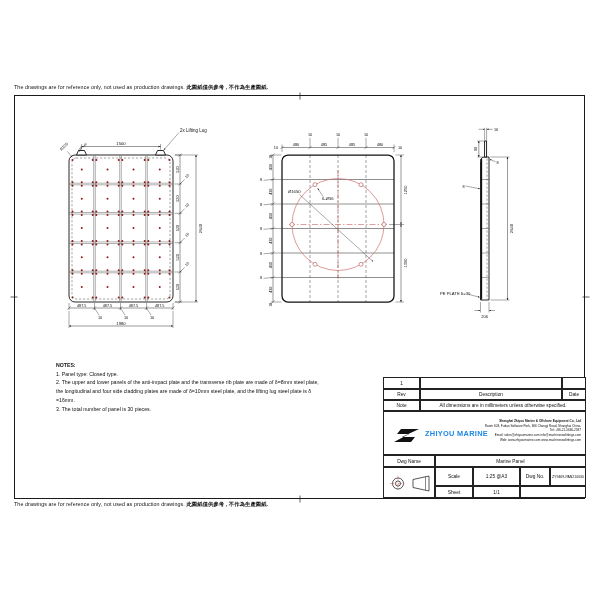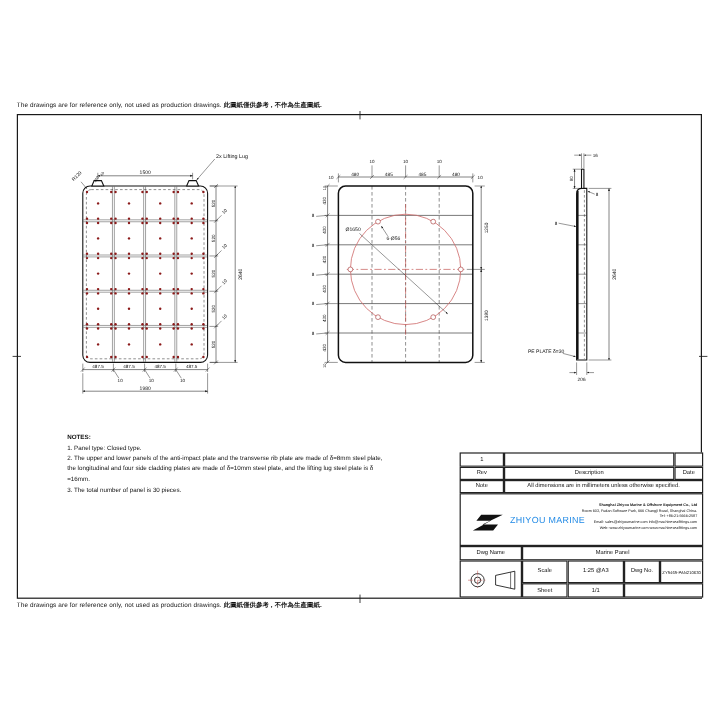--- a/index.html
+++ b/index.html
@@ -27,21 +27,21 @@
   
   .notes{position:absolute;left:56px;top:361px;font-size:5.2px;line-height:8.7px;color:#111;}
   .notes .nt{font-weight:bold;}
   
   .tb{position:absolute;left:383px;top:377px;width:203px;height:121px;}
   .cell{position:absolute;border:0.5px solid #222;box-sizing:border-box;display:flex;
         align-items:center;justify-content:center;font-size:4.8px;color:#111;background:#fff;overflow:hidden;}
   .addr{position:absolute;right:4px;top:7px;width:110px;text-align:right;font-size:3.1px;
         line-height:4.7px;color:#111;}
   .addr .b{font-weight:bold;}
-  .brand{position:absolute;left:41px;top:17px;font-size:7.4px;font-weight:normal;color:#1e88e5;letter-spacing:.3px;}
+  .brand{position:absolute;left:41px;top:17px;font-size:7.4px;font-weight:bold;color:#1e88e5;letter-spacing:.3px;}
 </style>
 </head>
 <body>
 
 <div class="stage">
 
   <div class="banner" style="top:84px">
     <span>The drawings are for reference only, not used as production drawings. </span><span class="zh">此圖紙僅供參考 , 不作為生產圖紙.</span>
   </div>
 

